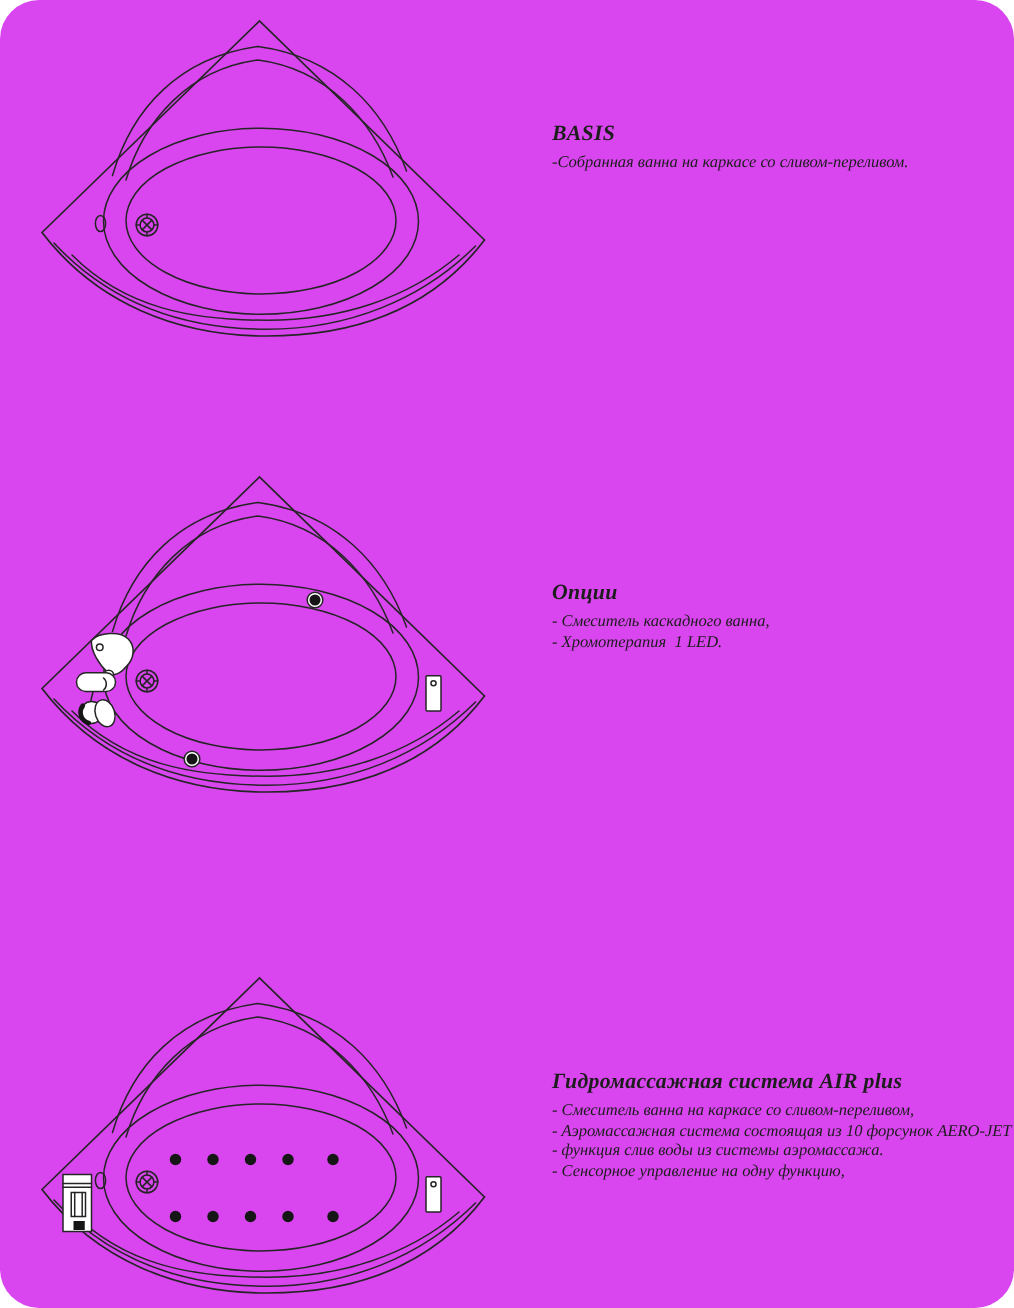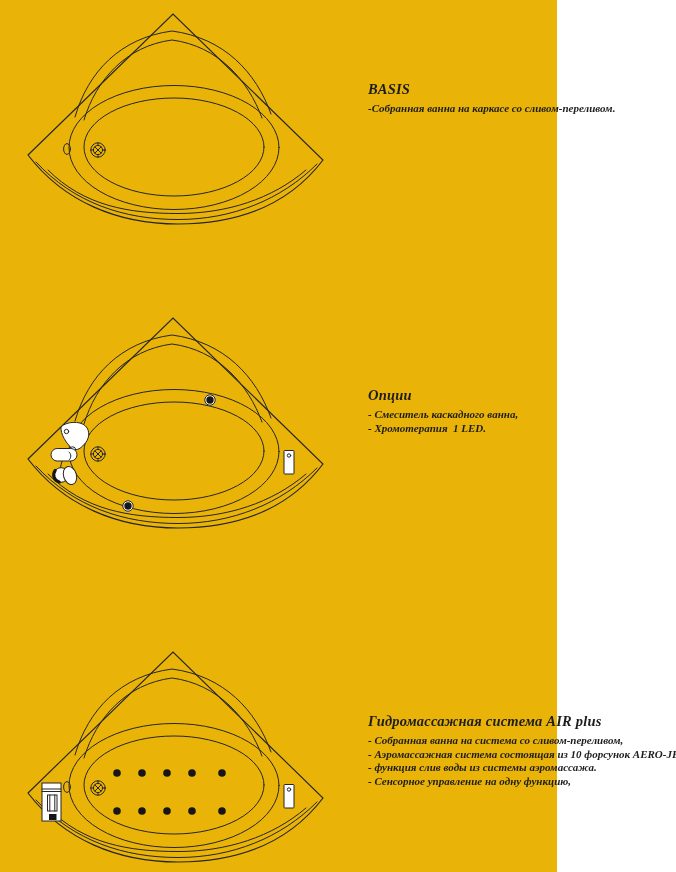--- a/index.html
+++ b/index.html
@@ -1,33 +1,33 @@
 <!DOCTYPE html>
 <html><head>
 <meta charset="utf-8">
 <style>
   html,body{margin:0;padding:0;}
   body{
     width:676px;height:872px;background:#ffffff;position:relative;overflow:hidden;
     font-family:"Liberation Serif", serif;color:#1d1d1d;
   }
-  .page{position:absolute;left:0;top:0;width:557px;height:872px;background:#eab308;}
+  .page{position:absolute;left:0;top:0;width:676px;height:872px;background:#d946ef;border-radius:26px;}
   .tub{position:absolute;left:26px;width:300px;height:216px;}
   .tub-1{top:10px}
   .tub-2{top:314px}
   .tub-3{top:648px}
   .textblock{position:absolute;left:368px;width:302px;font-style:italic;}
   .tb-1{top:81px}
   .tb-2{top:387px}
   .tb-3{top:713px}
   .textblock h3{
     margin:0 0 4px 0;font-size:14.5px;line-height:17px;
     font-weight:bold;font-style:italic;letter-spacing:.2px;white-space:pre;
   }
-  .line{font-size:11px;line-height:13.5px;white-space:pre;font-weight:bold;}
+  .line{font-size:11px;line-height:13.5px;white-space:pre;}
   svg{display:block}
   svg .ln{fill:none;stroke:#252525;stroke-width:1;stroke-linecap:round;}
   svg .ln-thick{fill:none;stroke:#252525;stroke-width:1.15;}
   svg .wh{fill:#ffffff;stroke:#252525;stroke-width:1;}
   svg .blk{fill:#161616;stroke:none;}
 </style>
 </head>
 <body>
 
 <div class="page">
@@ -137,20 +137,20 @@
         <line class="ln" x1="16" y1="143.5" x2="35" y2="143.5"></line>
         <rect class="wh" x="21.5" y="147" width="9.5" height="16"></rect>
         <line class="ln" x1="23.8" y1="147" x2="23.8" y2="163"></line>
         <line class="ln" x1="28.8" y1="147" x2="28.8" y2="163"></line>
         <rect class="blk" x="23" y="166" width="7.5" height="6"></rect>
       </g>
       <use href="#panel"></use>
     </svg>
     <div class="textblock tb-3">
       <h3>Гидромассажная система AIR plus</h3>
-      <div class="line">- Собранная ванна на система со сливом-переливом,</div>
+      <div class="line">- Смеситель ванна на каркасе со сливом-переливом,</div>
       <div class="line">- Аэромассажная система состоящая из 10 форсунок AERO-JET FLAT,</div>
       <div class="line">- функция слив воды из системы аэромассажа.</div>
       <div class="line">- Сенсорное управление на одну функцию,</div>
     </div>
   </section>
 
 </div>
 
 </body></html>

